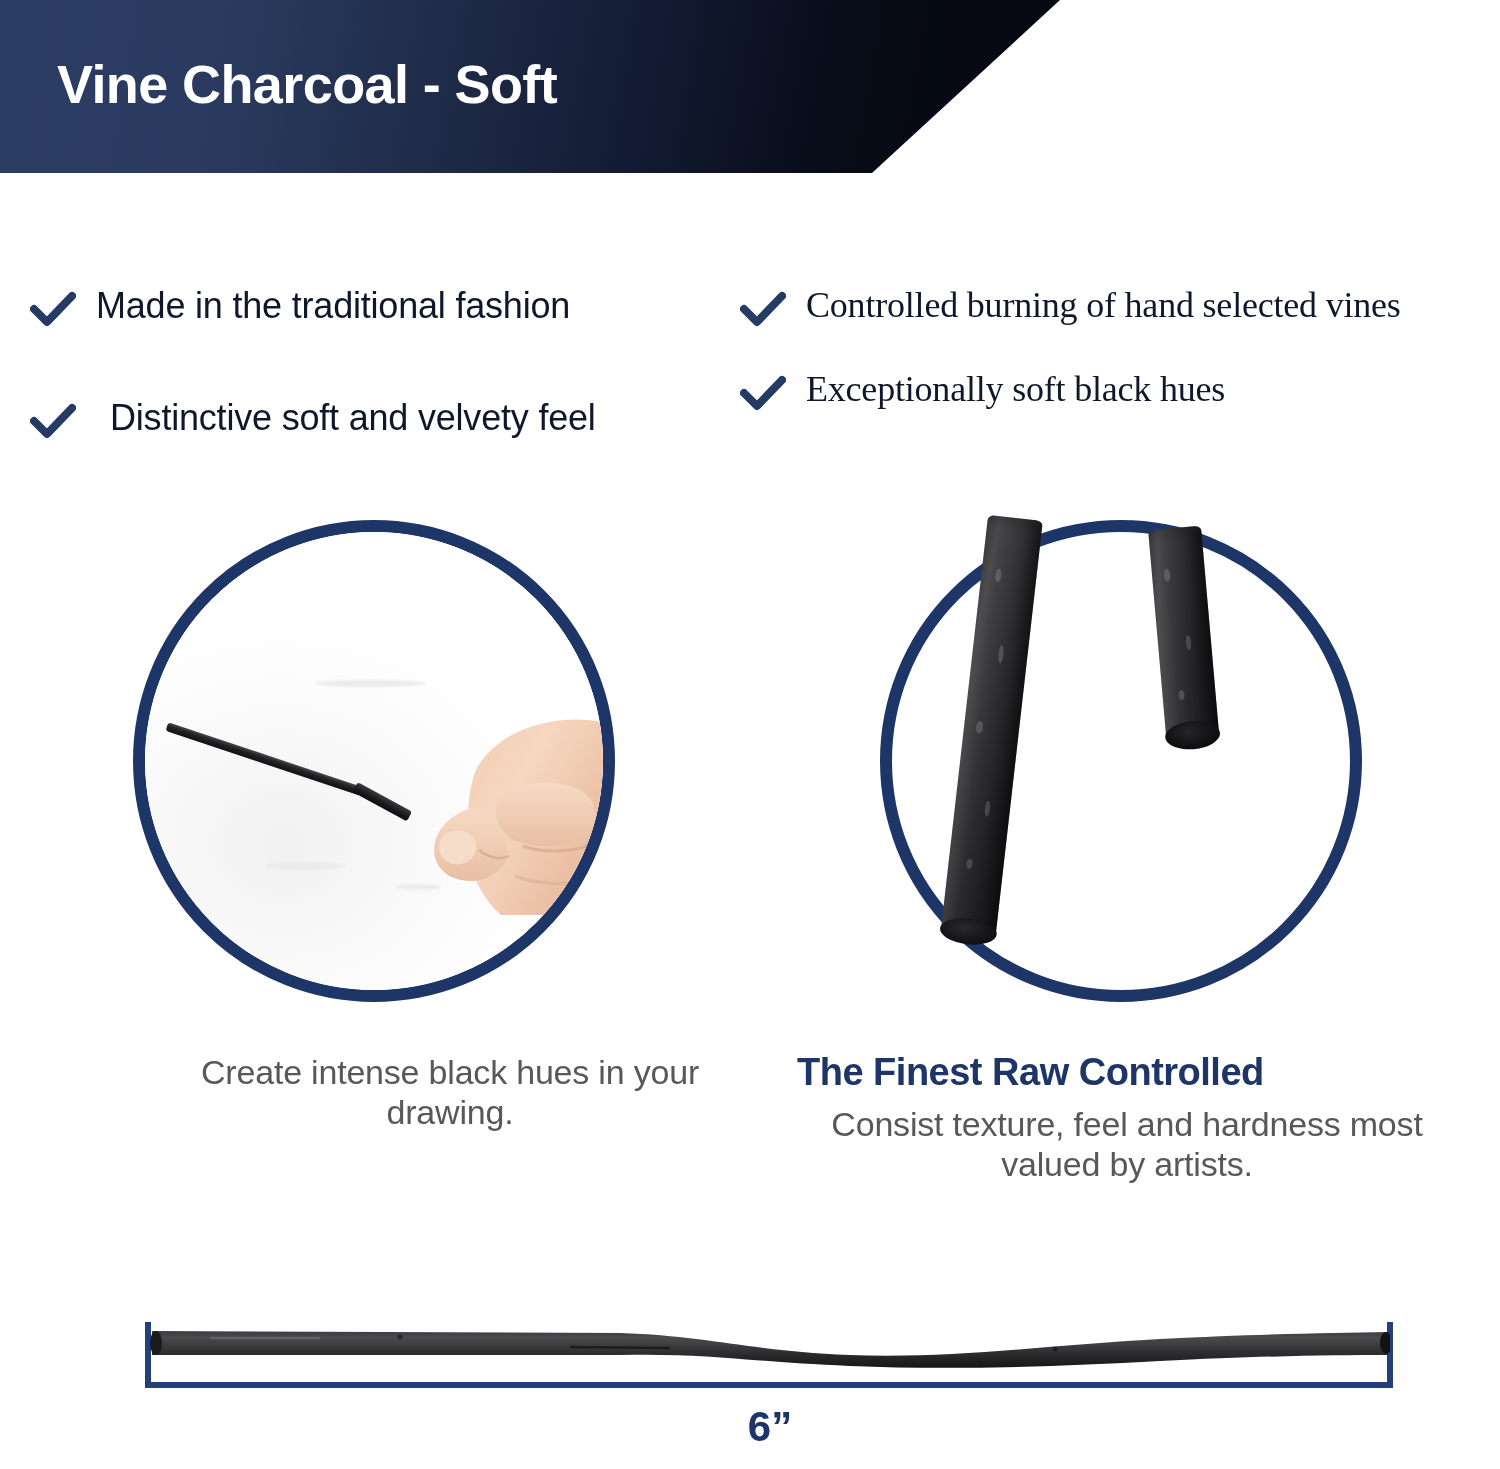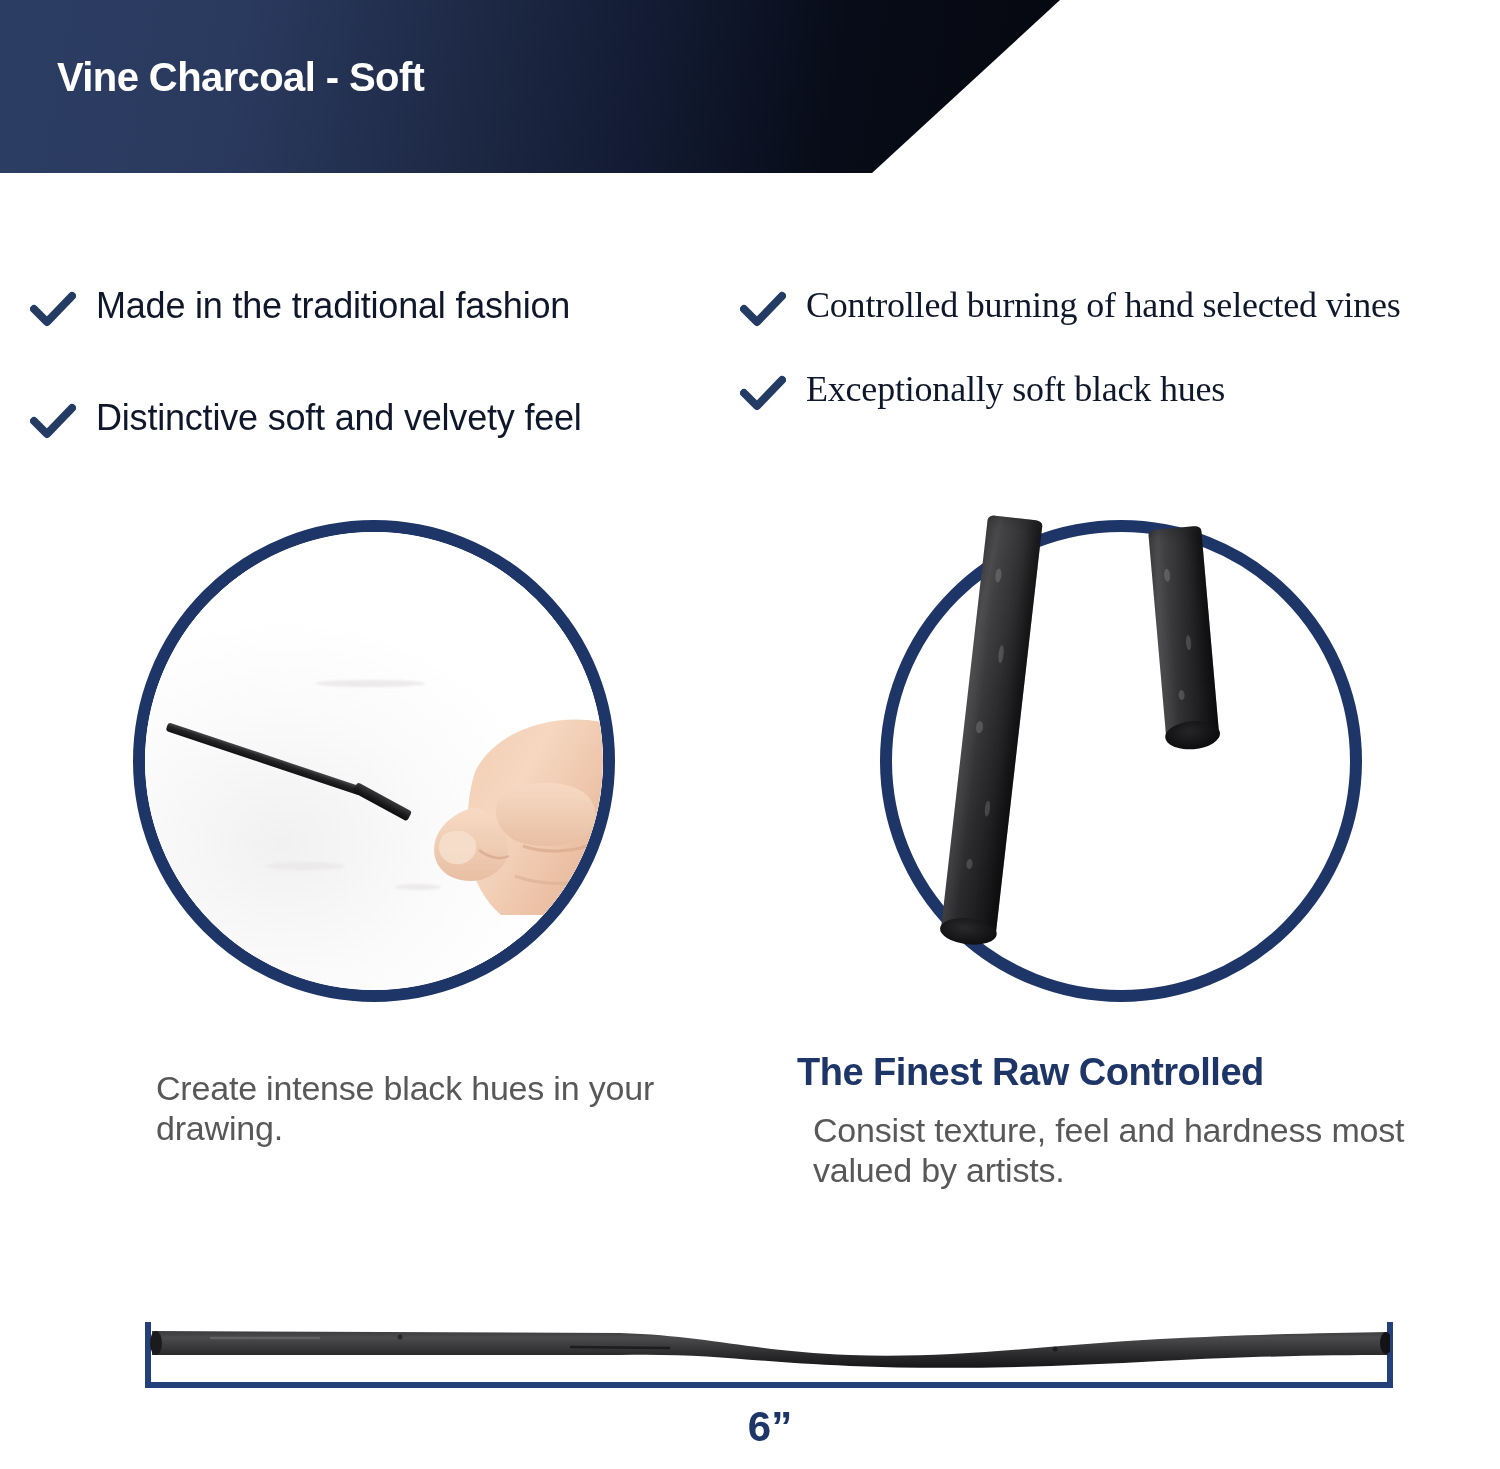--- a/index.html
+++ b/index.html
@@ -31,21 +31,21 @@
         #080c18 78%,
         #05080f 100%);
     -webkit-clip-path: polygon(0 0, 1060px 0, 872px 173px, 0 173px);
     clip-path: polygon(0 0, 1060px 0, 872px 173px, 0 173px);
   }
   .banner-title {
     position: absolute;
     left: 57px;
     top: 57px;
     color: #ffffff;
-    font-size: 40px;
+    font-size: 54px;
     font-weight: bold;
     letter-spacing: -0.6px;
     line-height: 1;
     white-space: nowrap;
   }
 
   
   .bullets {
     position: absolute;
     left: 0;
@@ -235,21 +235,22 @@
     letter-spacing: -0.5px;
     line-height: 1.1;
     margin: 0 0 10px 0;
   }
   .caption-body {
     font-size: 34px;
     font-weight: 300;
     color: #585859;
     line-height: 1.18;
     letter-spacing: -0.2px;
-    margin: 16px;
+    margin: 0;
+    text-align: center;
   }
 
   
   .size-area {
     position: absolute;
     left: 0;
     top: 1300px;
     width: 1500px;
     height: 169px;
   }
@@ -297,21 +298,21 @@
 
     <div class="bullet-row">
       <span class="bullet-check">
         <svg viewBox="0 0 46 46" width="46" height="46" aria-hidden="true">
           <path d="M4 22 L17 35 L42 9" fill="none" stroke="#243b63" stroke-width="8" stroke-linecap="round" stroke-linejoin="round"></path>
         </svg>
       </span>
       <span class="bullet-text">Made in the traditional fashion</span>
     </div>
 
-    <div class="bullet-row" style="margin-top:62px;">
+    <div class="bullet-row" style="margin-top:62px;gap:14px;">
       <span class="bullet-check">
         <svg viewBox="0 0 46 46" width="46" height="46" aria-hidden="true">
           <path d="M4 22 L17 35 L42 9" fill="none" stroke="#243b63" stroke-width="8" stroke-linecap="round" stroke-linejoin="round"></path>
         </svg>
       </span>
       <span class="bullet-text">Distinctive soft and velvety feel</span>
     </div>
 
   </div>
 

